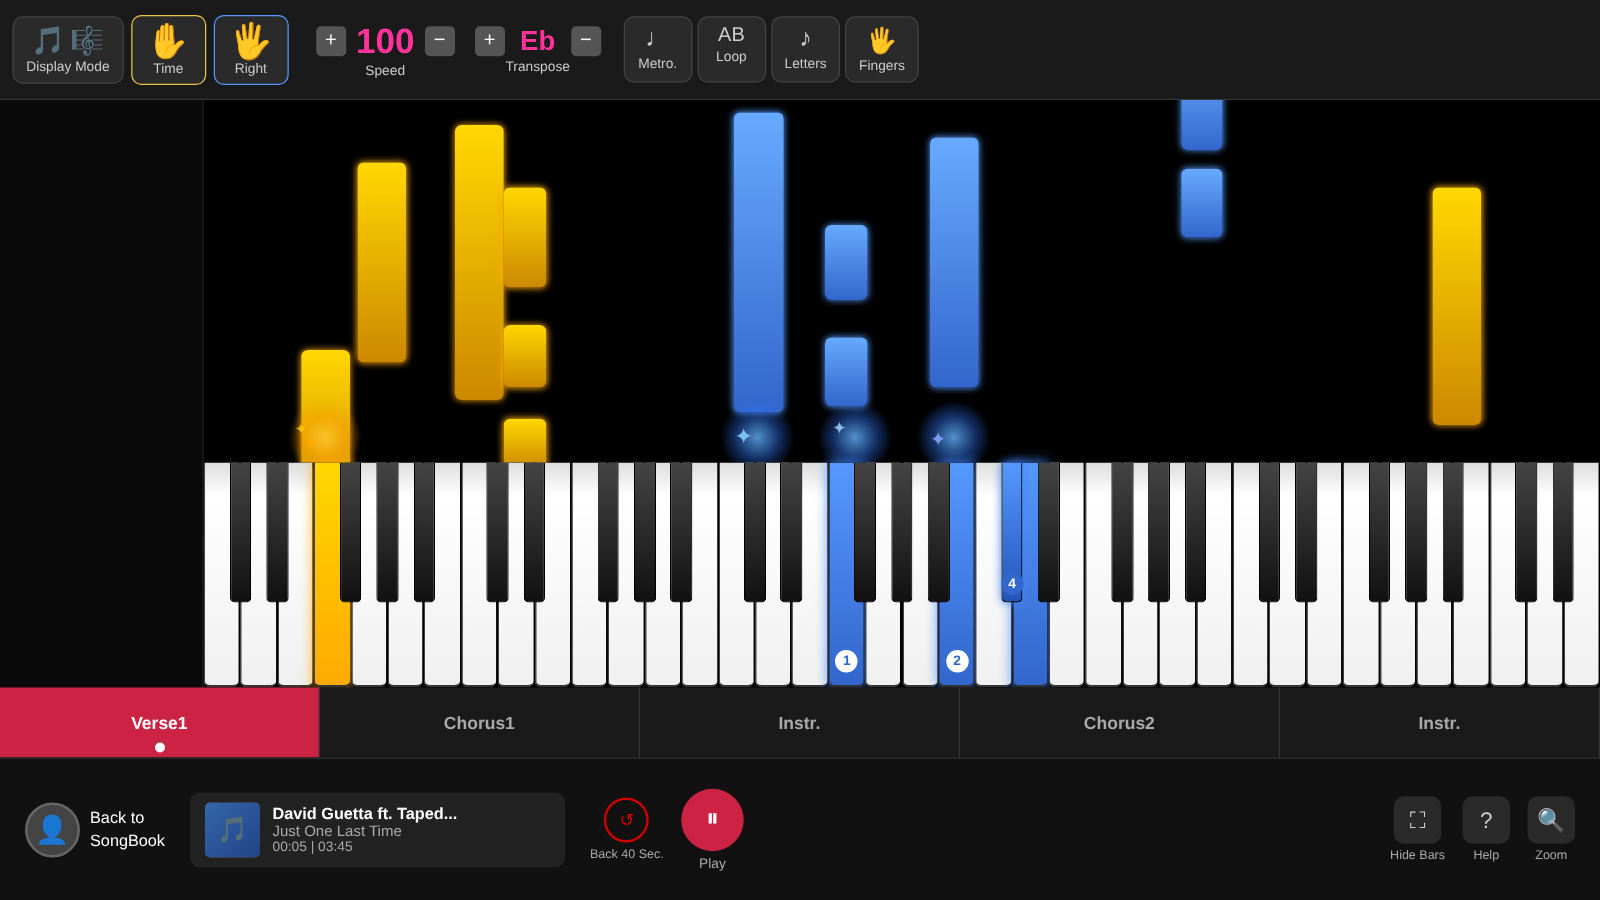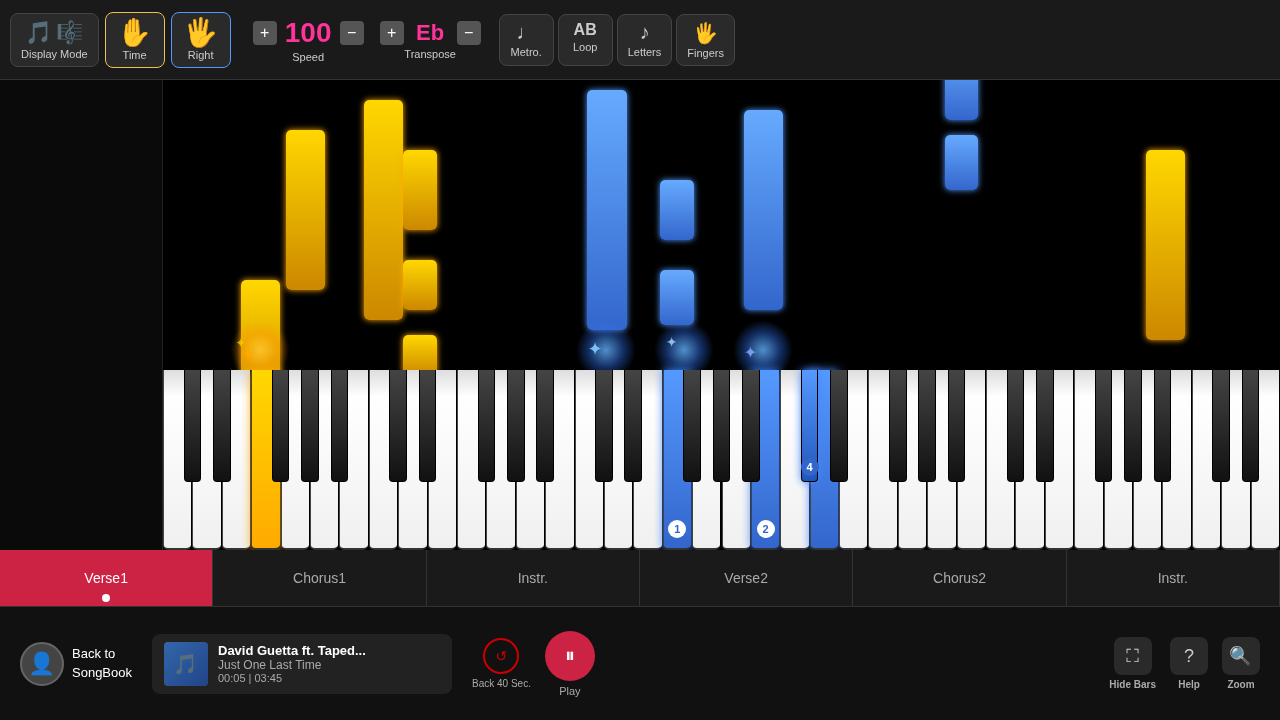--- a/index.html
+++ b/index.html
@@ -200,21 +200,21 @@
       display: flex;
       align-items: stretch;
     }
     .section-tab {
       flex: 1;
       display: flex;
       align-items: center;
       justify-content: center;
       color: #aaa;
       font-size: 14px;
-      font-weight: 400;
+      font-weight: 700;
       cursor: pointer;
       border-right: 1px solid #333;
       position: relative;
     }
     .section-tab.active {
       background: #cc2244;
       color: #fff;
     }
     .section-tab .progress-dot {
       position: absolute;
@@ -372,21 +372,20 @@
       border-radius: 8px;
       display: flex;
       align-items: center;
       justify-content: center;
       font-size: 18px;
       color: #ccc;
     }
     .control-label {
       font-size: 10px;
       color: #aaa;
-      font-weight: bold;
     }
 
     
     #piano-container {
       position: absolute;
       bottom: 170px;
       left: 163px;
       right: 0;
       height: 180px;
     }
@@ -472,21 +471,21 @@
     </div>
     <span class="transpose-label">Transpose</span>
   </div>
 
   <div class="right-tools" style="margin-left:12px;">
     <div class="tool-btn">
       <span class="tool-icon">♩</span>
       <span class="tool-label">Metro.</span>
     </div>
     <div class="tool-btn">
-      <span class="tool-icon" style="font-weight:bold; font-size:16px;text-align:right;">AB</span>
+      <span class="tool-icon" style="font-weight:normal; font-size:16px;text-align:right;">AB</span>
       <span class="tool-label">Loop</span>
     </div>
     <div class="tool-btn">
       <span class="tool-icon">♪</span>
       <span class="tool-label">Letters</span>
     </div>
     <div class="tool-btn">
       <span class="tool-icon">🖐</span>
       <span class="tool-label">Fingers</span>
     </div>
@@ -617,23 +616,20 @@
     <span>Verse1</span>
     <div class="progress-dot"></div>
   </div>
   <div class="section-tab">
     <span>Chorus1</span>
   </div>
   <div class="section-tab">
     <span>Instr.</span>
   </div>
   <div class="section-tab">
-    <span>Verse2</span>
-  </div>
-  <div class="section-tab">
     <span>Chorus2</span>
   </div>
   <div class="section-tab">
     <span>Instr.</span>
   </div>
 </div>
 
 <div id="bottom-bar">
 
   <div class="songbook-btn">

